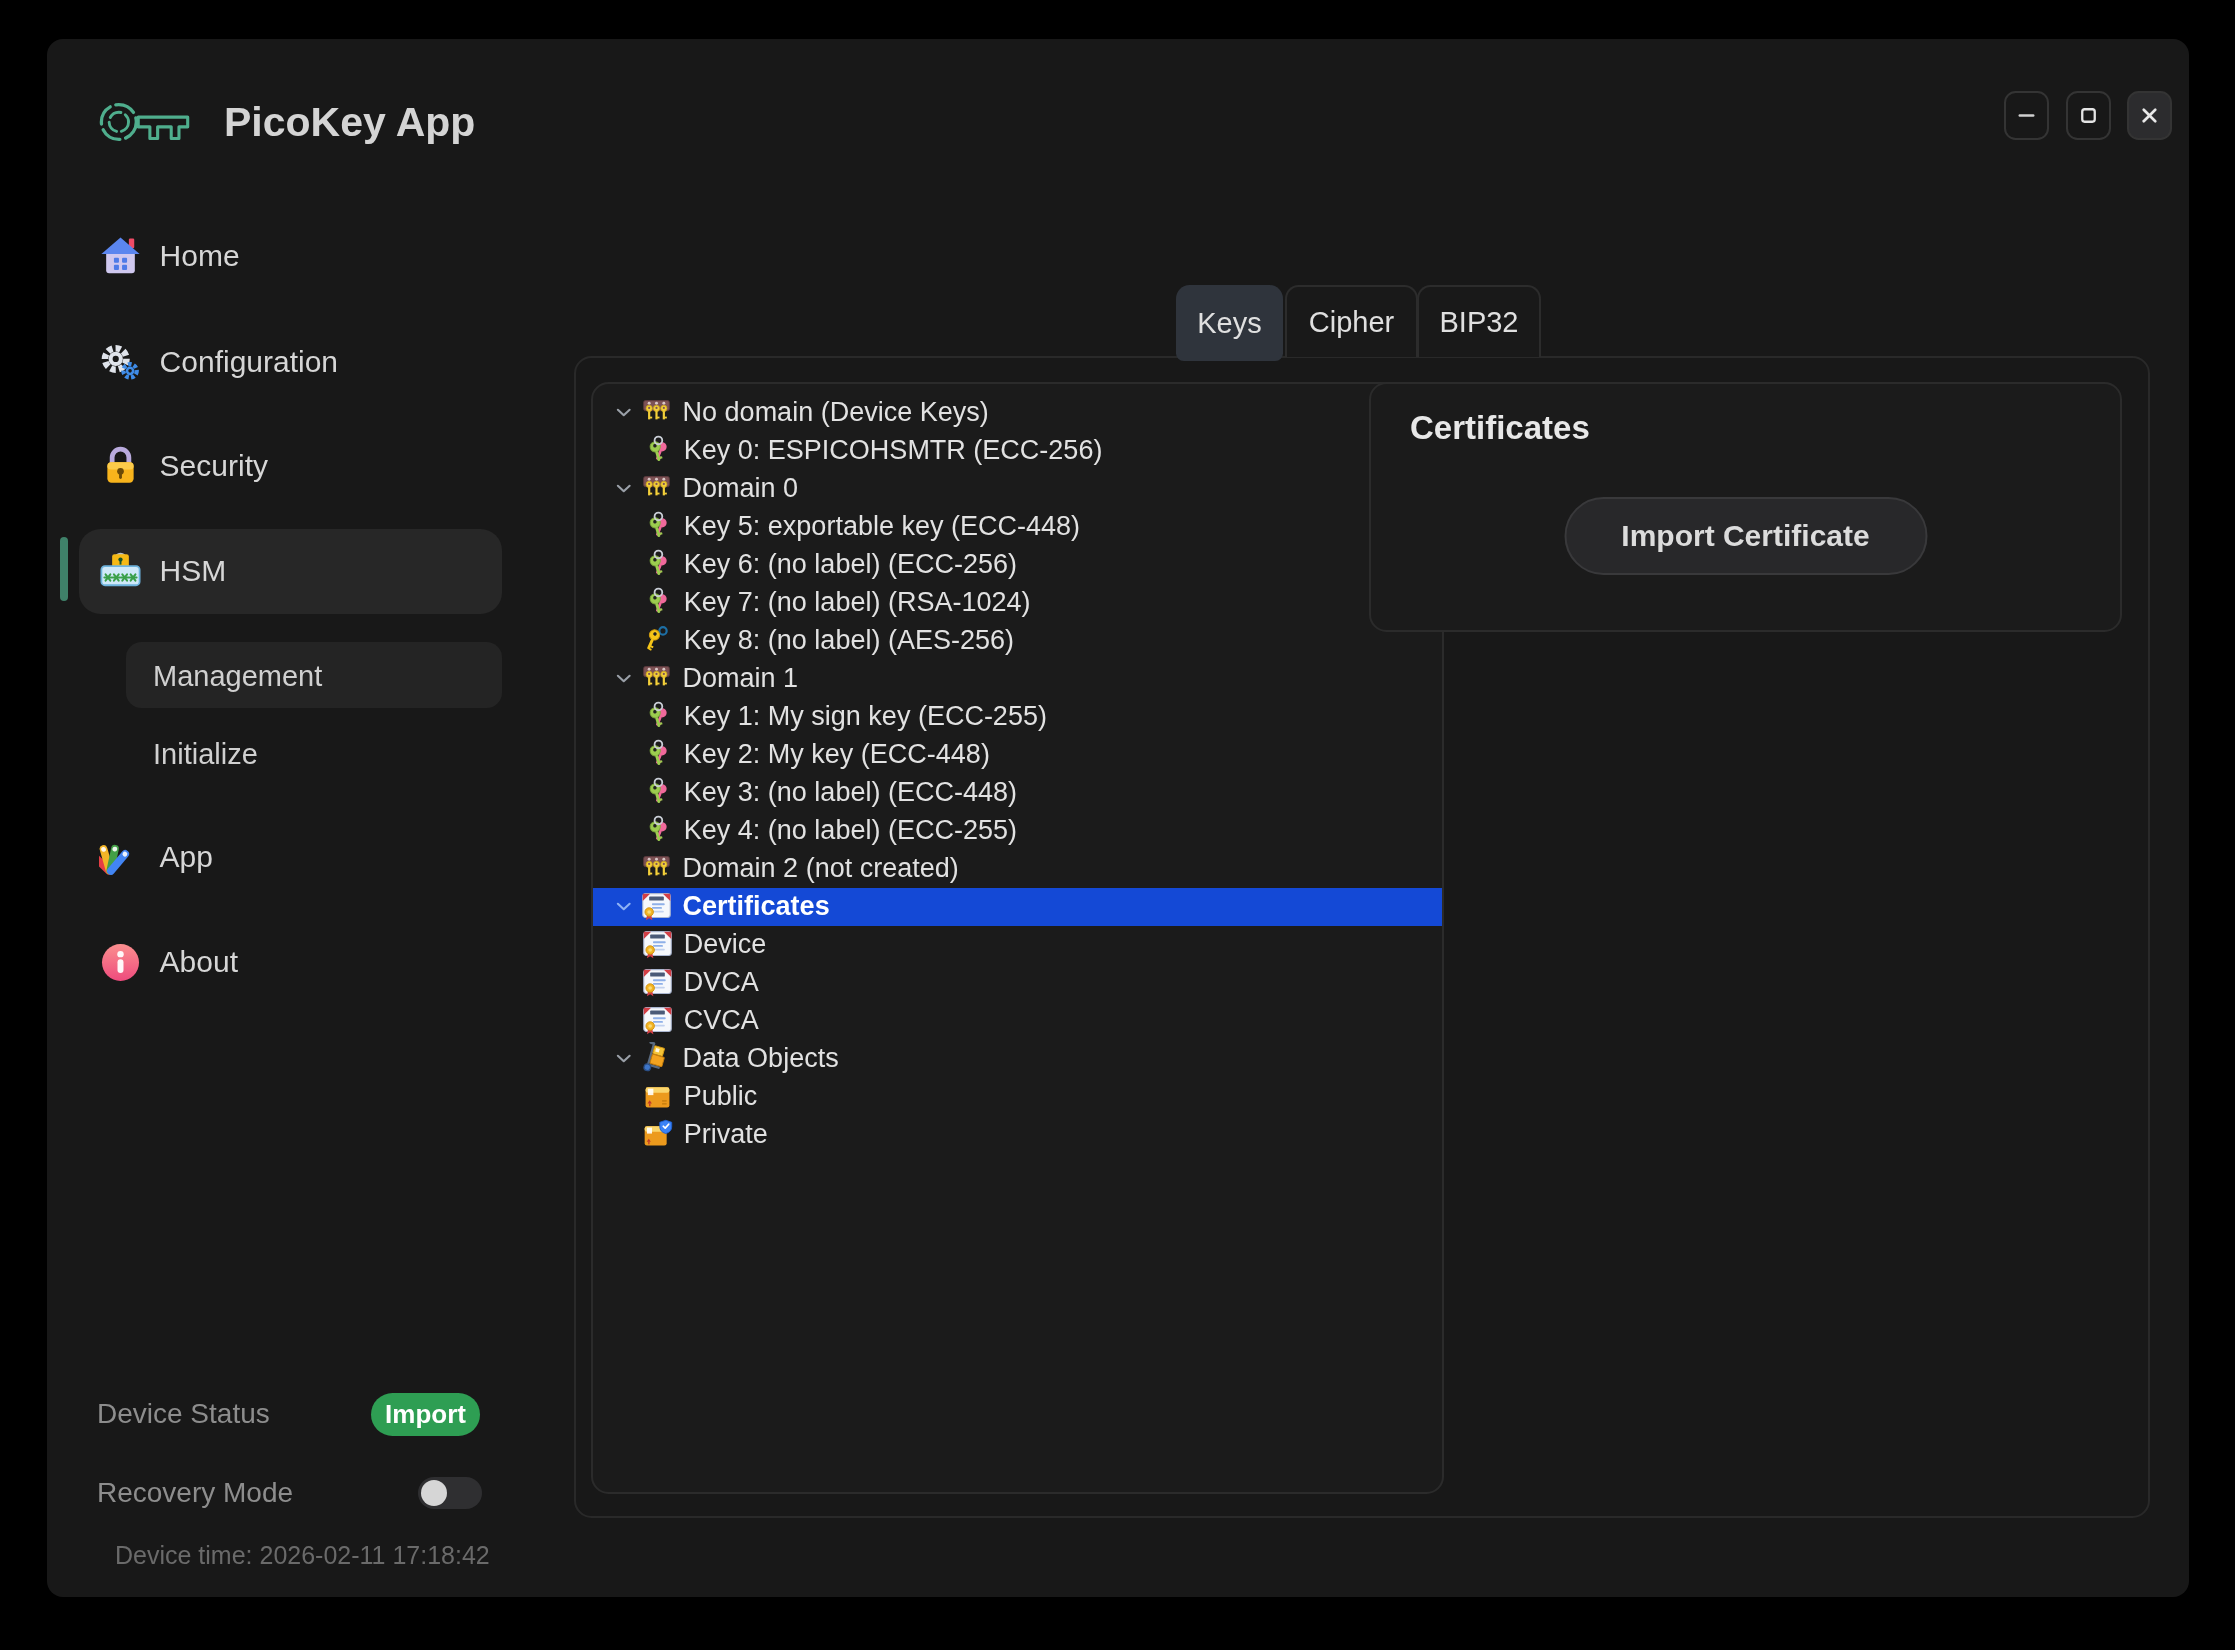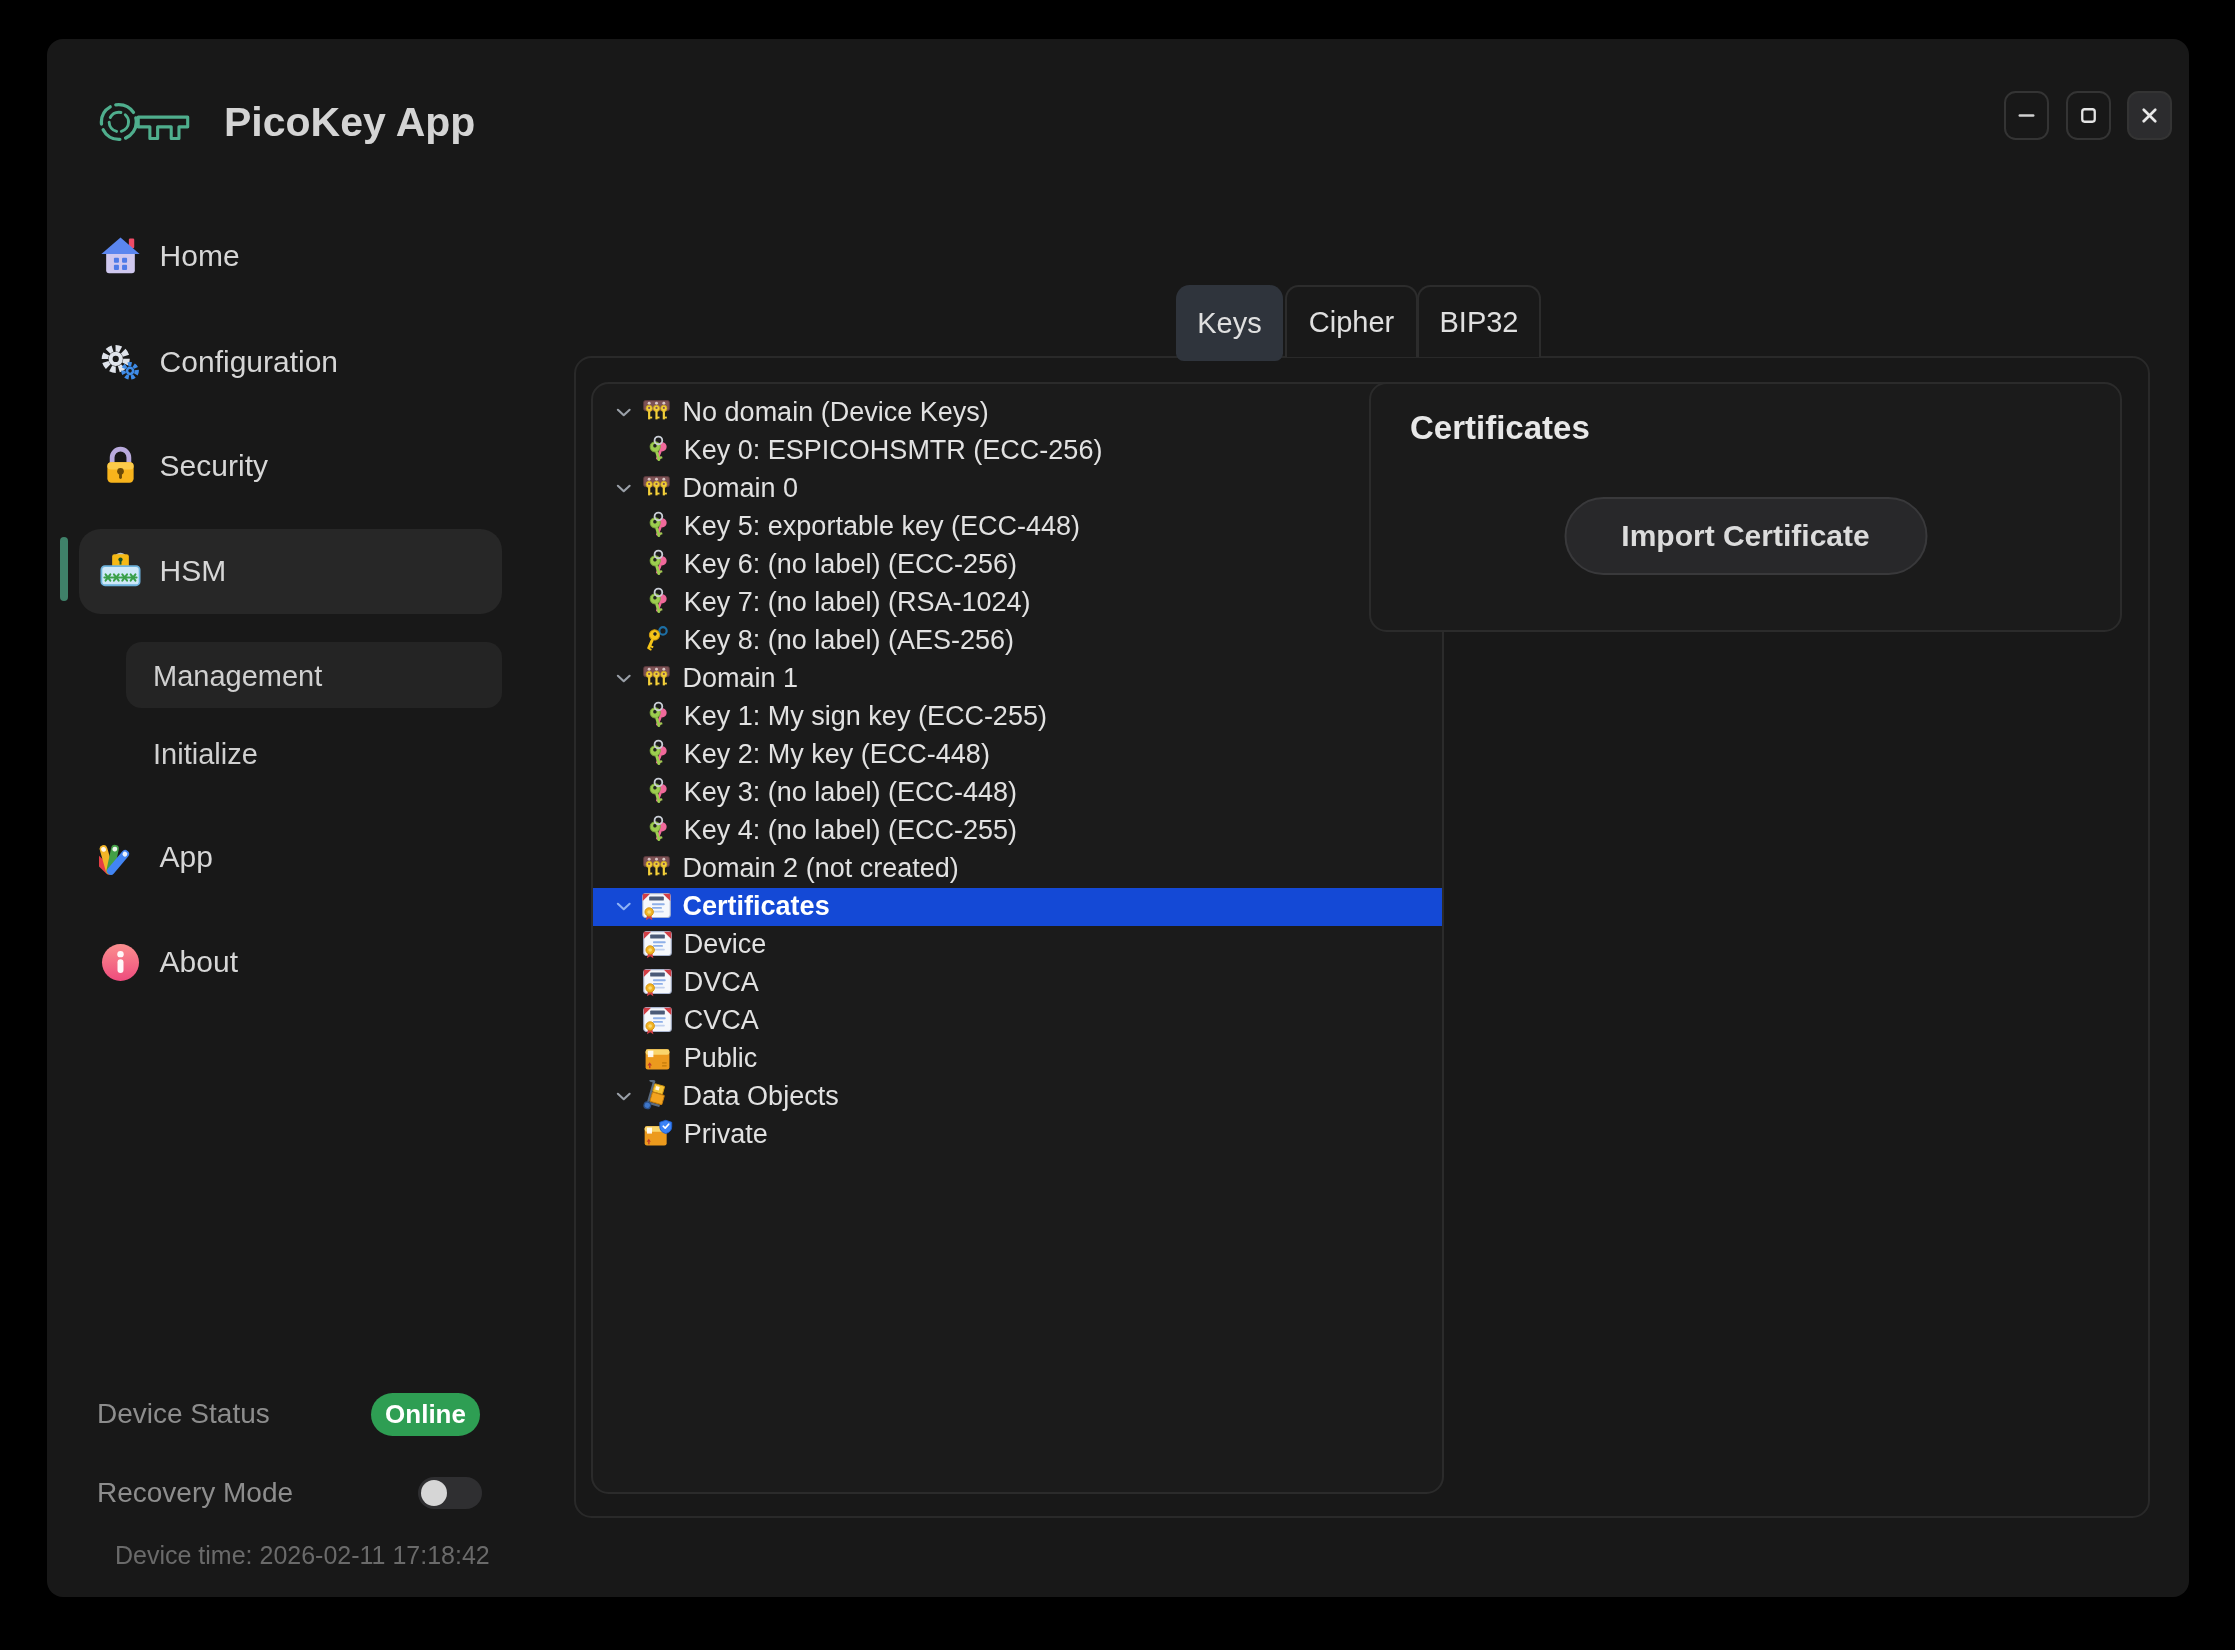--- a/index.html
+++ b/index.html
@@ -228,21 +228,21 @@
         <circle cx="18" cy="11" r="2.7" fill="#fff" opacity="0.95"></circle>
         <rect x="15.5" y="15.2" width="5" height="11.5" rx="2.5" fill="#fff" opacity="0.95"></rect>
       </svg>
     </span>
     <span class="nav-label">About</span>
   </div>
 
   <div class="status-row" style="top:1344px">
     <span class="status-label">Device Status</span>
   </div>
-  <div class="online-pill">Online</div>
+  <div class="online-pill">Import</div>
 
   <div class="status-row" style="top:1423px">
     <span class="status-label">Recovery Mode</span>
   </div>
   <div class="toggle">
     <div class="knob"></div>
   </div>
 
   <div class="device-time">Device time: 2026-02-11 17:18:42</div>
 
@@ -627,54 +627,54 @@
     <rect x="13" y="14.5" width="14" height="2" rx="1" fill="#8fb0e8"></rect>
     <rect x="13" y="18.5" width="11" height="2" rx="1" fill="#8fb0e8"></rect>
     <rect x="13" y="22.5" width="13" height="2" rx="1" fill="#c3d2ee"></rect>
     <path d="M8 26 L6.5 33 L10 30.8 L13.5 33 L12 26 Z" fill="#d23f46"></path>
     <circle cx="10" cy="24" r="4.6" fill="#f2b424" stroke="#d0900d"></circle>
     <circle cx="10" cy="24" r="2" fill="#f8d976"></circle>
   </svg>
         </span>
     <span class="tree-label">CVCA</span>
   </div>
+      <div class="tree-row lv0">
+    <span class="chev">
+      <svg class="chev-svg" width="21.5" height="21.5" viewBox="0 0 22 22">
+            <polyline points="5,8 11,13.5 17,8"></polyline>
+          </svg>
+    </span>
+    <span class="tree-icon">
+          <svg viewBox="0 0 36 36">
+    <g transform="rotate(16 18 18)">
+      <path d="M7 3 L11 3 L11 27 L23 27" fill="none" stroke="#5a6b80" stroke-width="2.6" stroke-linecap="round" stroke-linejoin="round"></path>
+      <rect x="12.5" y="5" width="11" height="9" rx="1" fill="#f6c437" stroke="#d89a12"></rect>
+      <rect x="12.5" y="14.5" width="13.5" height="10.5" rx="1" fill="#f3a31f" stroke="#c87f0e"></rect>
+      <rect x="14.5" y="7" width="4" height="4" fill="#fff" opacity="0.85"></rect>
+      <circle cx="11" cy="30" r="3.6" fill="#3e76c9" stroke="#2b4f86" stroke-width="1.4"></circle>
+    </g>
+  </svg>
+        </span>
+    <span class="tree-label">Data Objects</span>
+  </div>
       <div class="tree-row lv1">
 
     <span class="tree-icon">
           <svg viewBox="0 0 36 36">
     <rect x="5" y="8" width="26" height="22" rx="2.5" fill="#ec9a1d"></rect>
     <rect x="5" y="8" width="26" height="6" rx="2.5" fill="#fad56b"></rect>
     <rect x="7.5" y="9.5" width="6" height="7" fill="#fff" opacity="0.9"></rect>
     <path d="M9.5 22 l2.4 3.6 h-4.8 Z" fill="#c0392b"></path>
     <rect x="8.8" y="25.6" width="1.5" height="3" fill="#c0392b"></rect>
     <rect x="23" y="22" width="5" height="1.6" fill="#c87f0e"></rect>
     <rect x="23" y="25.2" width="5" height="1.6" fill="#c87f0e"></rect>
   </svg>
         </span>
     <span class="tree-label">Public</span>
   </div>
-      <div class="tree-row lv0">
-    <span class="chev">
-      <svg class="chev-svg" width="21.5" height="21.5" viewBox="0 0 22 22">
-            <polyline points="5,8 11,13.5 17,8"></polyline>
-          </svg>
-    </span>
-    <span class="tree-icon">
-          <svg viewBox="0 0 36 36">
-    <g transform="rotate(16 18 18)">
-      <path d="M7 3 L11 3 L11 27 L23 27" fill="none" stroke="#5a6b80" stroke-width="2.6" stroke-linecap="round" stroke-linejoin="round"></path>
-      <rect x="12.5" y="5" width="11" height="9" rx="1" fill="#f6c437" stroke="#d89a12"></rect>
-      <rect x="12.5" y="14.5" width="13.5" height="10.5" rx="1" fill="#f3a31f" stroke="#c87f0e"></rect>
-      <rect x="14.5" y="7" width="4" height="4" fill="#fff" opacity="0.85"></rect>
-      <circle cx="11" cy="30" r="3.6" fill="#3e76c9" stroke="#2b4f86" stroke-width="1.4"></circle>
-    </g>
-  </svg>
-        </span>
-    <span class="tree-label">Data Objects</span>
-  </div>
       <div class="tree-row lv1">
 
     <span class="tree-icon">
           <svg viewBox="0 0 36 36">
     <rect x="4" y="9" width="24" height="21" rx="2.5" fill="#ec9a1d"></rect>
     <rect x="4" y="9" width="24" height="6" rx="2.5" fill="#fad56b"></rect>
     <rect x="6.5" y="10.5" width="5.5" height="6.5" fill="#fff" opacity="0.9"></rect>
     <path d="M8.5 22.5 l2.2 3.4 h-4.4 Z" fill="#c0392b"></path>
     <rect x="7.9" y="25.9" width="1.4" height="2.8" fill="#c0392b"></rect>
     <path d="M27 2.5 l6.5 2.2 v4.8 q0 5.5 -6.5 7.5 q-6.5 -2 -6.5 -7.5 V4.7 Z" fill="#3b82f6" stroke="#1e5fd0"></path>

